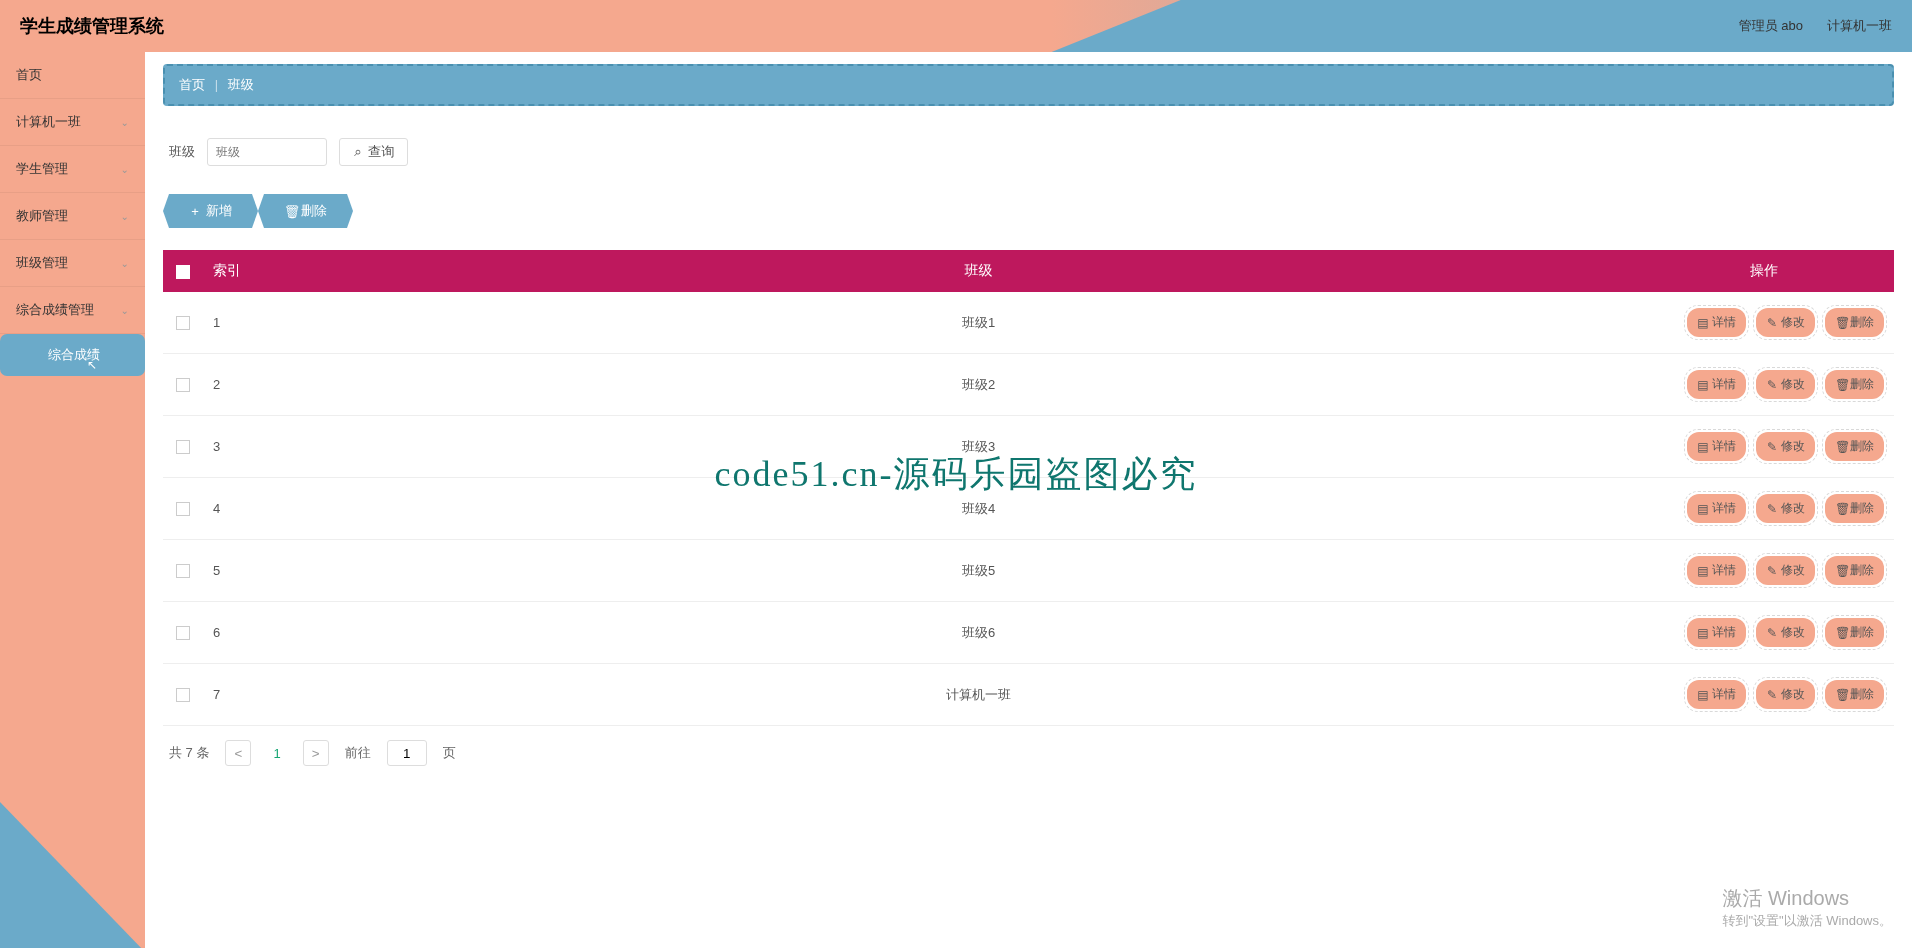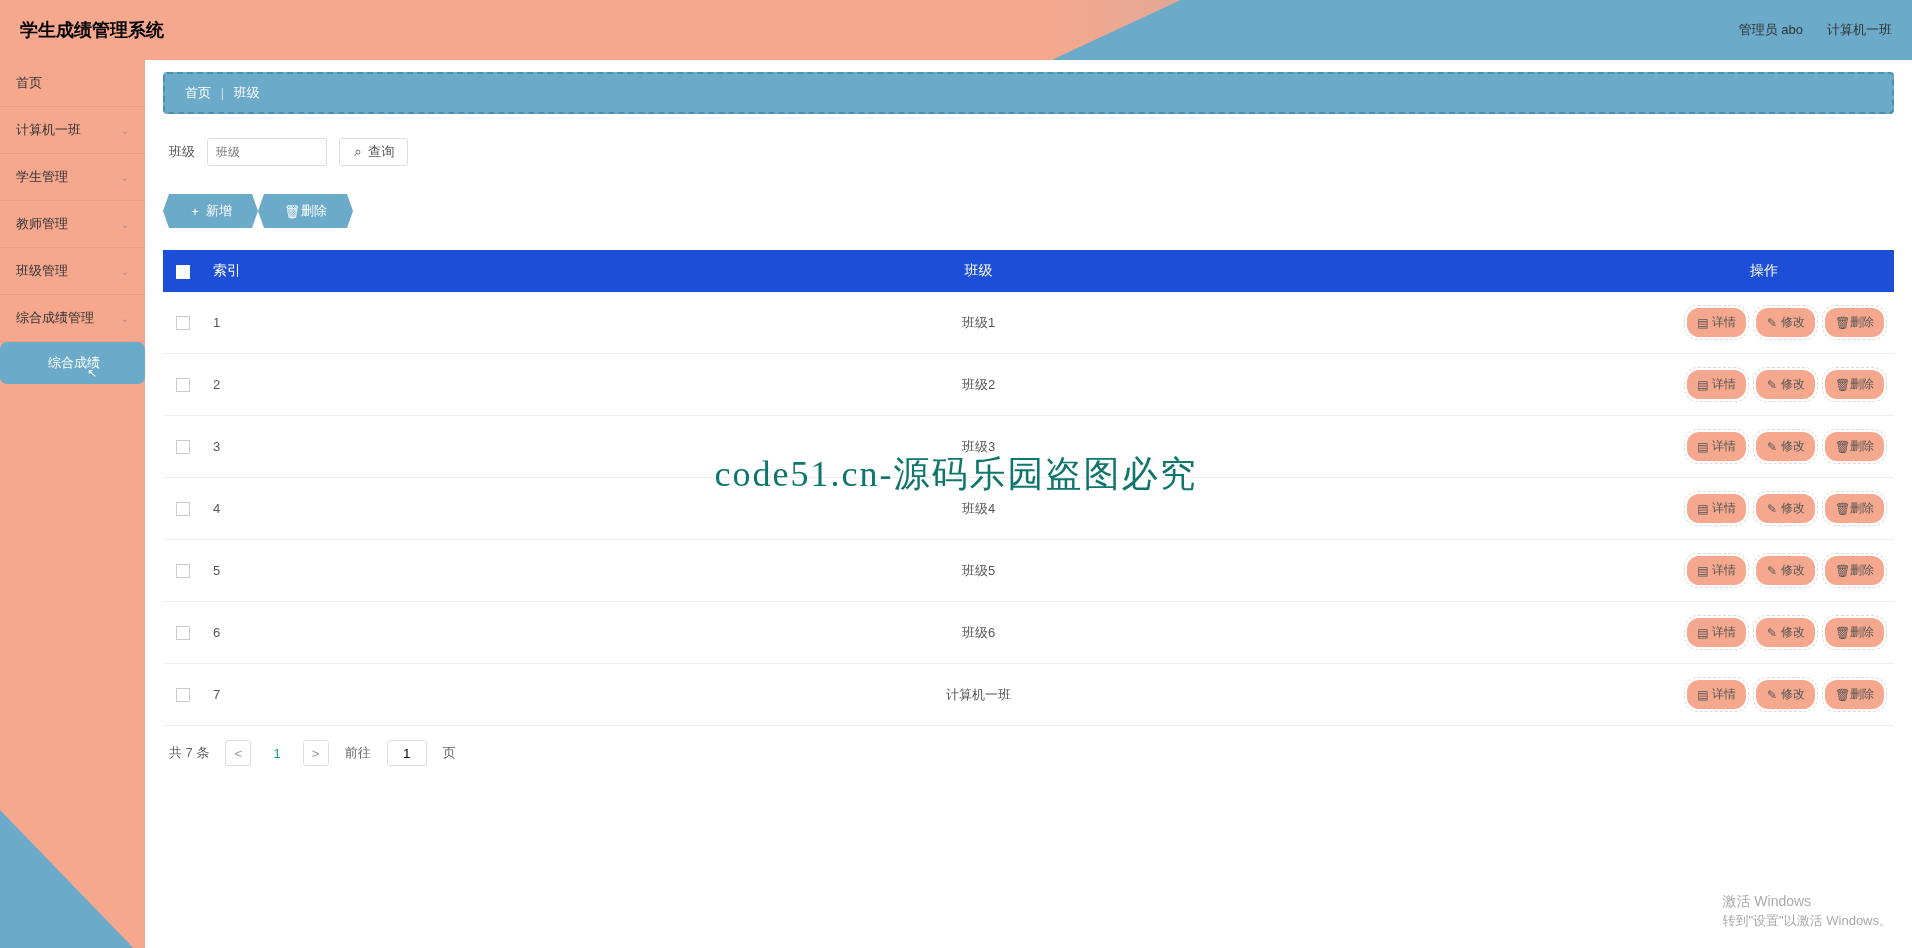--- a/index.html
+++ b/index.html
@@ -1,79 +1,79 @@
 <!DOCTYPE html>
 <html><head>
 <meta charset="utf-8">
 <style>
 * { margin: 0; padding: 0; box-sizing: border-box; }
 body { font-family: "Microsoft YaHei", Arial, sans-serif; font-size: 13px; color: #333; background: #fff; width: 1912px; height: 948px; overflow: hidden; position: relative; }
 
 
-.header { height: 60px; display: flex; align-items: center; justify-content: space-between; padding: 0 20px; background: linear-gradient(to right, #f5a88e 0%, #f5a88e 55%, #6baac9 100%); position: relative; }
+.header { height: 52px; display: flex; align-items: center; justify-content: space-between; padding: 0 20px; background: linear-gradient(to right, #f5a88e 0%, #f5a88e 55%, #6baac9 100%); position: relative; }
 .header::after { content: ''; position: absolute; top: 0; right: 0; width: 45%; height: 100%; background: #6baac9; clip-path: polygon(15% 0, 100% 0, 100% 100%, 0% 100%); }
 .header-title { font-size: 18px; font-weight: bold; color: #000; z-index: 1; }
 .header-right { display: flex; gap: 24px; z-index: 2; color: #333; }
 .header-link { cursor: pointer; }
 
 
 .container { display: flex; height: calc(100% - 48px); }
 
 
 .sidebar { width: 145px; background: #f5a88e; flex-shrink: 0; position: relative; }
 .sidebar::after { content: ''; position: absolute; bottom: 0; left: 0; width: 100%; height: 250px; background: #6baac9; clip-path: polygon(0 40%, 100% 100%, 0 100%); z-index: 0; }
 .menu-item { padding: 14px 16px; border-bottom: 1px solid rgba(0,0,0,0.05); cursor: pointer; color: #333; position: relative; z-index: 1; display: flex; align-items: center; justify-content: space-between; }
 .menu-item .chev { color: #999; font-size: 10px; }
 .menu-sub { padding: 12px 16px 12px 48px; background: #6baac9; color: #fff; cursor: pointer; position: relative; z-index: 1; border-radius: 7px; }
 .cursor-icon { position: absolute; right: 48px; bottom: 4px; font-size: 12px; color: #fff; }
 
 
 .main { flex: 1; padding: 12px 18px 0 18px; overflow: hidden; }
 
 
-.breadcrumb { background: #6baac9; border: 2px dashed #4a90b0; border-radius: 4px; padding: 10px 20px; color: #fff; margin-bottom: 24px; }
+.breadcrumb { background: #6baac9; border: 2px dashed #4a90b0; border-radius: 4px; padding: 10px 14px; color: #fff; margin-bottom: 32px; }
 .breadcrumb span.sep { color: rgba(255,255,255,0.6); margin: 0 6px; }
 
 
 .search-row { display: flex; align-items: center; gap: 12px; margin-bottom: 28px; padding-left: 6px; }
 .search-label { color: #555; }
 .search-input { width: 120px; height: 28px; border: 1px solid #ddd; border-radius: 3px; padding: 0 8px; font-size: 12px; }
 .search-btn { height: 28px; border: 1px solid #ddd; background: #fff; border-radius: 3px; padding: 0 12px; cursor: pointer; display: inline-flex; align-items: center; gap: 4px; color: #555; }
 
 
 .toolbar { display: flex; gap: 12px; margin-bottom: 22px; padding-left: 6px; }
 .tool-btn { position: relative; background: #6baac9; color: #fff; border: none; padding: 8px 20px; border-radius: 4px; cursor: pointer; display: inline-flex; align-items: center; gap: 5px; font-size: 13px; }
 .tool-btn::before, .tool-btn::after { content: ''; position: absolute; top: 0; width: 10px; height: 100%; background: #6baac9; }
 .tool-btn::before { left: -6px; clip-path: polygon(60% 0, 100% 0, 100% 100%, 60% 100%, 0 50%); }
 .tool-btn::after { right: -6px; clip-path: polygon(0 0, 40% 0, 100% 50%, 40% 100%, 0 100%); }
 
 
 .table { width: 100%; border-collapse: collapse; }
-.table thead { background: #1d4ed8; color: #fff; }
+.table thead { background: #be185d; color: #fff; }
 .table th { padding: 12px 10px; text-align: left; font-weight: normal; font-size: 14px; }
 .table th.center, .table td.center { text-align: center; }
 .table th.right, .table td.right { text-align: right; }
 .table td { padding: 16px 10px; border-bottom: 1px solid #eee; color: #555; }
 .chk { width: 14px; height: 14px; border: 1px solid #ccc; display: inline-block; vertical-align: middle; background: #fff; cursor: pointer; }
 .chk-head { border-color: #fff; }
 
 
 .actions { display: flex; gap: 10px; justify-content: flex-end; }
 .act-btn { background: #f5a88e; color: #555; border: none; padding: 6px 10px; border-radius: 12px; cursor: pointer; font-size: 12px; display: inline-flex; align-items: center; gap: 3px; position: relative; }
 .act-btn::before { content: ''; position: absolute; inset: -3px; border: 1px dashed rgba(0,0,0,0.15); border-radius: 14px; pointer-events: none; }
 
 
 .pagination { display: flex; align-items: center; gap: 16px; padding: 14px 6px; color: #666; font-size: 13px; }
 .pg-btn { border: 1px solid #ddd; background: #fff; width: 26px; height: 26px; border-radius: 3px; cursor: pointer; color: #999; }
 .pg-num { color: #17a673; padding: 0 6px; cursor: pointer; }
 .pg-input { width: 40px; height: 26px; border: 1px solid #ddd; border-radius: 3px; text-align: center; }
 
 
 .win-activate { position: absolute; right: 20px; bottom: 18px; text-align: left; color: #aaa; font-size: 13px; line-height: 1.4; }
-.win-activate .t1 { font-size: 14px; }
+.win-activate .t1 { font-size: 20px; }
 
 
 .wm { position: absolute; left: 50%; top: 50%; transform: translate(-50%, -50%); font-size: 36px; color: #0f766e; font-family: "SimSun", serif; letter-spacing: 2px; pointer-events: none; z-index: 50; white-space: nowrap; }
 
 .icon { display: inline-block; width: 12px; text-align: center; }
 </style>
 </head>
 <body>
 
 <div class="header">

